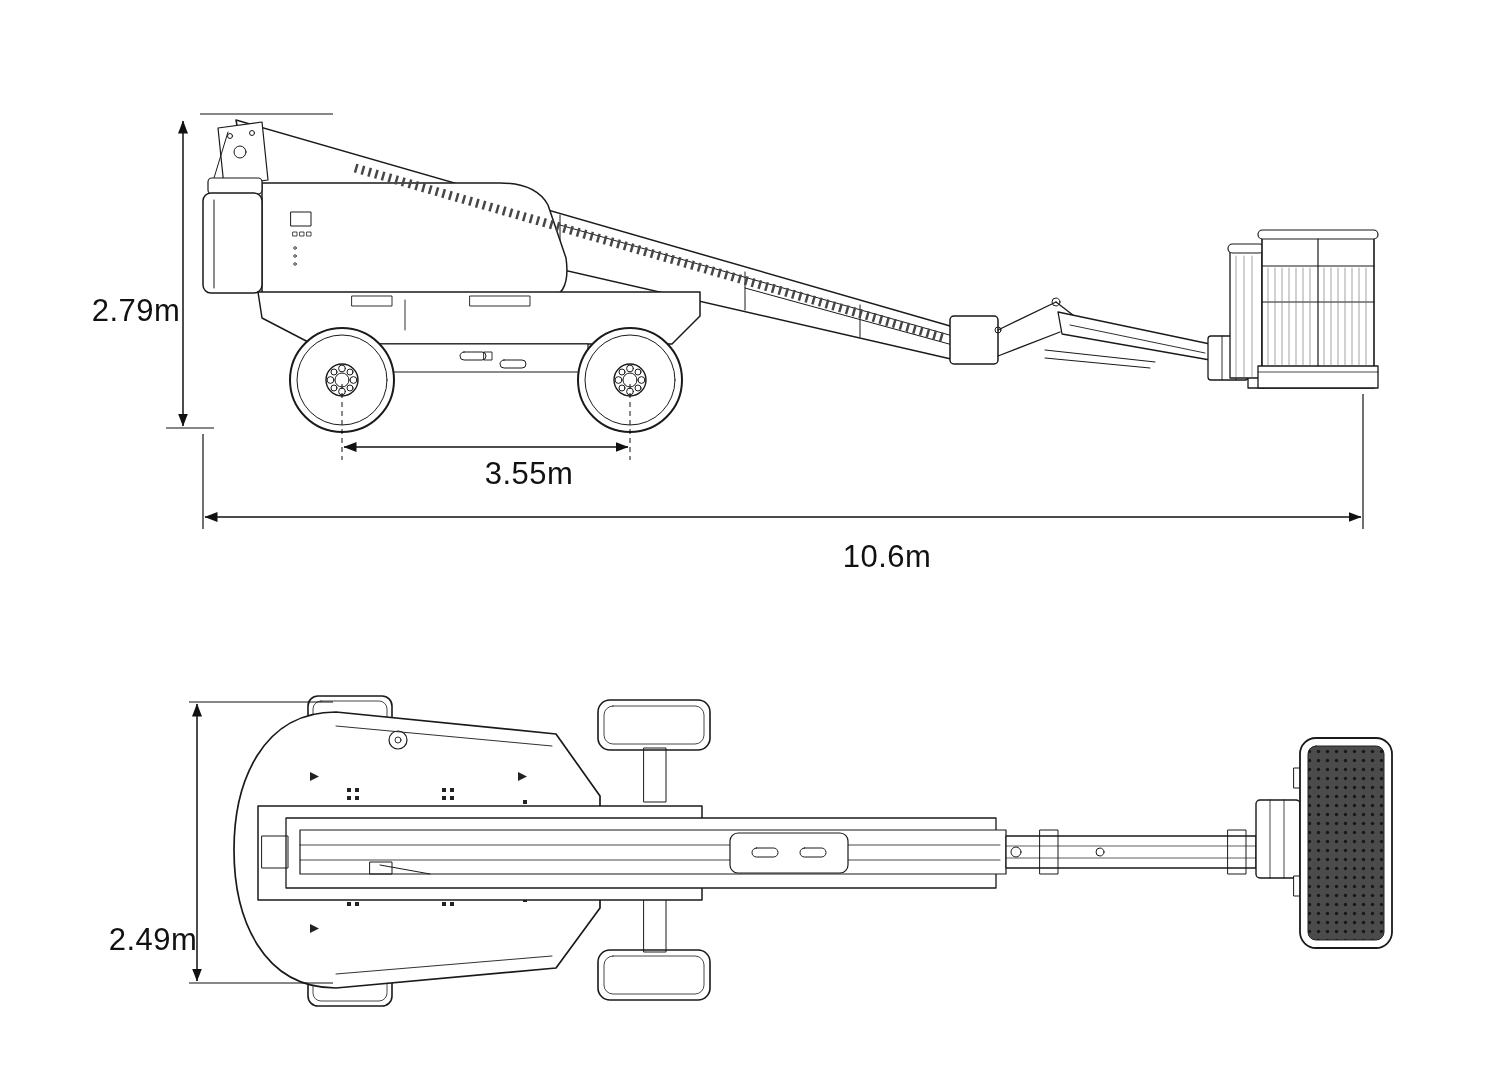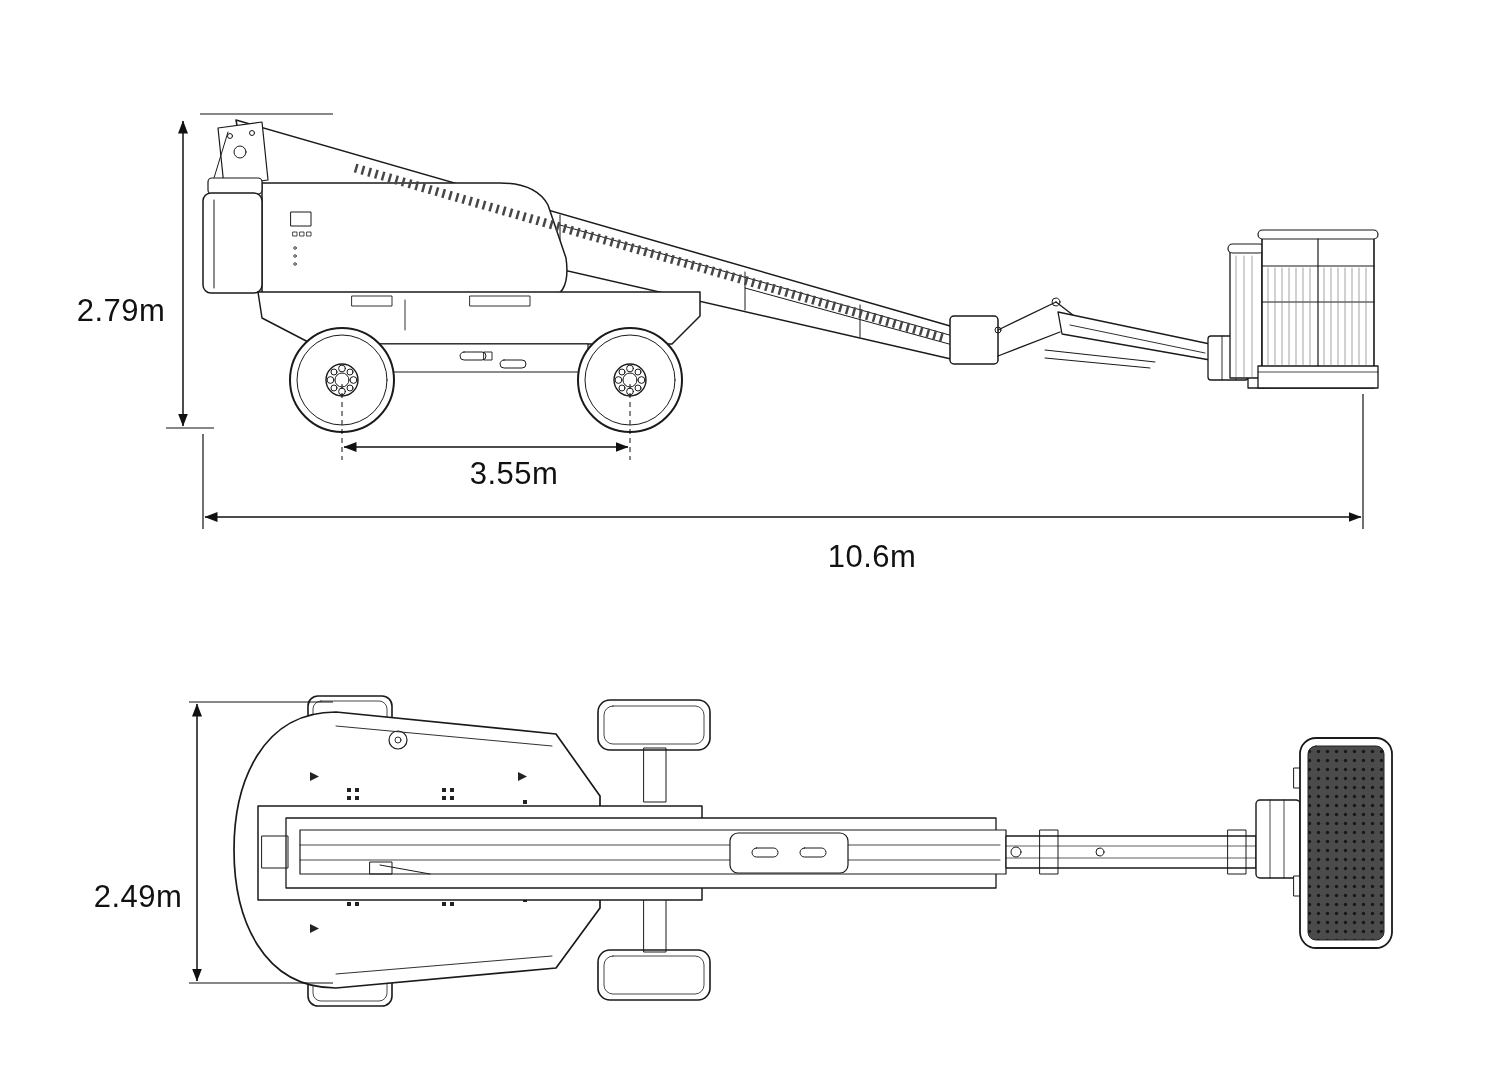--- a/index.html
+++ b/index.html
@@ -11,20 +11,21 @@
     overflow:hidden;
   }
   .canvas svg{position:absolute;left:0;top:0;}
   .dim-label{
     position:absolute;
     transform:translate(-50%,-50%);
     font-size:31px;
     color:#111;
     white-space:nowrap;
     letter-spacing:0.5px;
+    margin-left:15px;
   }
 </style>
 </head>
 <body>
 
 <div class="canvas">
 
 <svg width="1486" height="1080" viewBox="0 0 1486 1080" xmlns="http://www.w3.org/2000/svg">
 
   <defs>
@@ -269,15 +270,15 @@
     </g>
   </g>
 </svg>
 
 <div class="dim-label" style="left:121px;top:311px;">2.79m</div>
 
 <div class="dim-label" style="left:514px;top:474px;">3.55m</div>
 
 <div class="dim-label" style="left:872px;top:557px;">10.6m</div>
 
-<div class="dim-label" style="left:138px;top:897px;">2.49m</div>
+<div class="dim-label" style="left:138px;top:940px;">2.49m</div>
 
 </div>
 
 </body></html>

